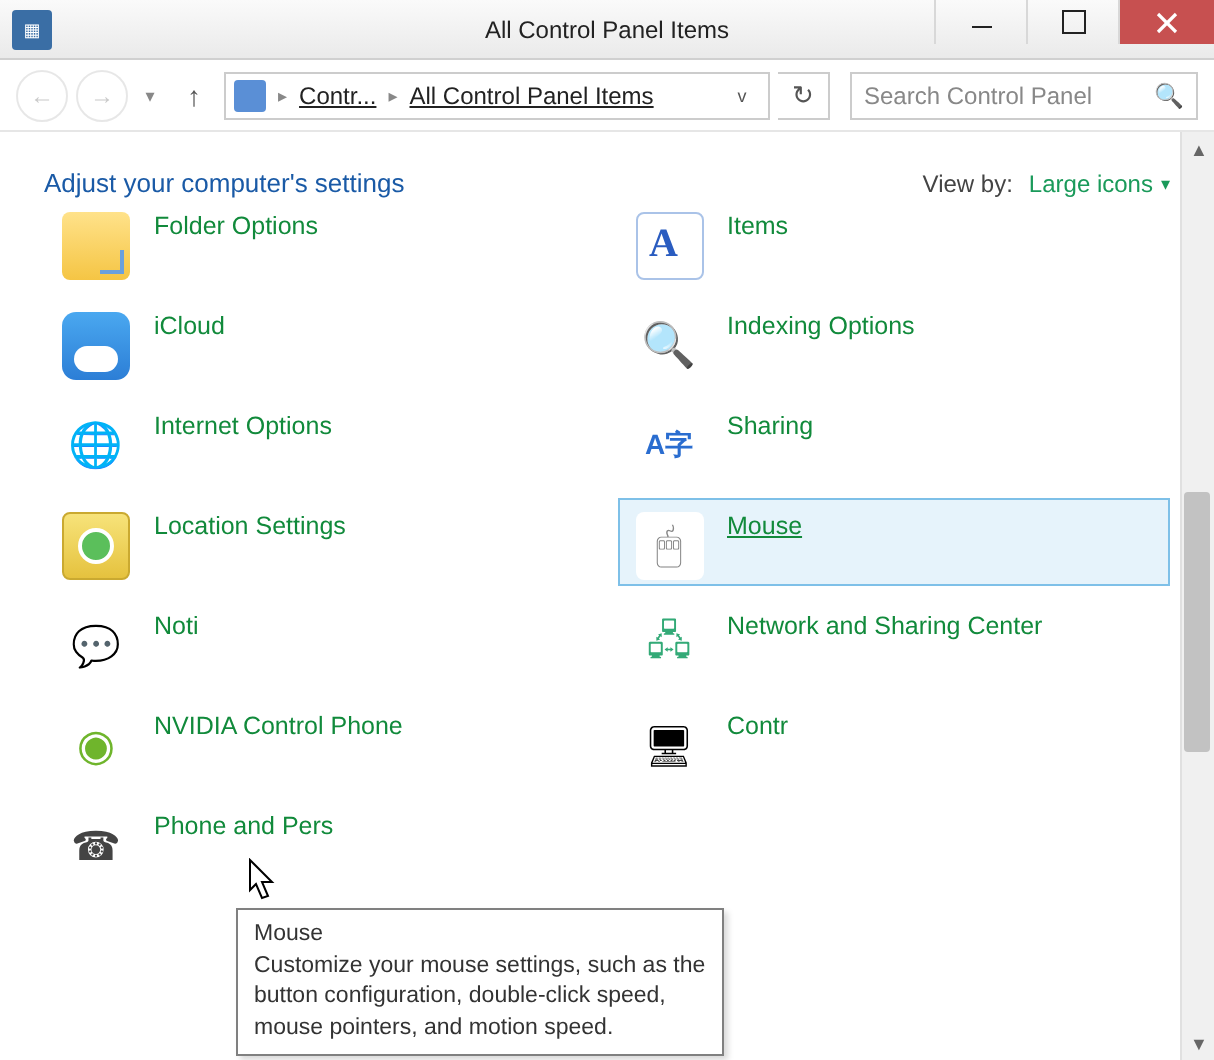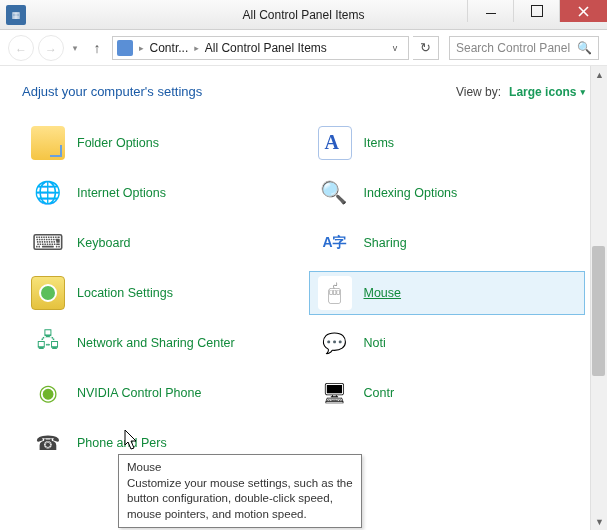--- a/index.html
+++ b/index.html
@@ -18,36 +18,36 @@
 
   
   .navbar { height: 36px; display:flex; align-items:center; padding: 4px 8px; gap:4px; border-bottom:1px solid #e6e6e6;}
   .nav-arrow { width:26px; height:26px; border:1px solid #ccc; border-radius:50%; display:flex; align-items:center; justify-content:center; color:#888; font-size:12px;}
   .nav-arrow.disabled{opacity:.45;}
   .nav-recent{width:14px;display:flex;align-items:center;justify-content:center;color:#888;font-size:9px;}
   .nav-up{width:22px;height:22px;display:flex;align-items:center;justify-content:center;color:#555;font-size:14px;}
   .addr { flex:1; height:24px; border:1px solid #ccc; display:flex; align-items:center; padding:0 4px; font-size:12px; gap:4px; overflow:hidden;}
   .addr .crumb-icon{width:16px;height:16px;background:#5a8fd6;border-radius:2px;flex-shrink:0;}
   .addr .sep{color:#888;font-size:9px;padding:0 2px;}
-  .addr .crumb{color:#222;white-space:nowrap;}
+  .addr .crumb{color:#222;white-space:nowrap;text-decoration:underline;}
   .addr .dd{margin-left:auto;width:18px;display:flex;align-items:center;justify-content:center;color:#555;font-size:9px;}
   .refresh{width:26px;height:24px;border:1px solid #ccc;border-left:none;display:flex;align-items:center;justify-content:center;color:#555;font-size:13px;}
-  .searchbox{width:150px;height:24px;border:1px solid #ccc;margin-left:6px;display:flex;align-items:center;padding:0 6px;font-size:12px;color:#888;}
+  .searchbox{width:174px;height:24px;border:1px solid #ccc;margin-left:6px;display:flex;align-items:center;padding:0 6px;font-size:12px;color:#888;}
   .searchbox .mag{margin-left:auto;color:#777;font-size:12px;}
 
   
   .content { padding: 18px 22px 0 22px; position:relative; height:calc(530px - 30px - 36px); overflow:hidden;}
-  .header-row { display:flex; align-items:center; margin-bottom:22px;}
+  .header-row { display:flex; align-items:center; }
   .heading { color:#1a5aa6; font-size:13px; }
   .viewby { margin-left:auto; font-size:12px; color:#444; display:flex; align-items:center; gap:8px;}
-  .viewby a{ color:#1a9a5a; text-decoration:none; display:flex;align-items:center;gap:4px;font-weight:bold;}
+  .viewby a{ color:#1a9a5a; text-decoration:none; display:flex;align-items:center;gap:4px;}
   .viewby a::after{content:"▾"; font-size:9px; color:#1a9a5a;}
 
   .grid { display:grid; grid-template-columns: 1fr 1fr; column-gap:10px; row-gap:6px;}
-  .item { display:flex; align-items:center; gap:12px; padding:6px 8px; height:44px; border:1px solid transparent; position:relative;}
+  .item { display:flex; align-items:flex-start; gap:12px; padding:6px 8px; height:44px; border:1px solid transparent; position:relative;}
   .item.hover { background:#e6f3fb; border:1px solid #7ec0e8;}
   .item.hover .label{ text-decoration:underline;}
   .item .label { color:#118a3b; font-size:12.5px; line-height:1.2;}
   .icon { width:34px; height:34px; flex-shrink:0; display:flex; align-items:center; justify-content:center; border-radius:4px;}
 
   
   .i-folder{background:linear-gradient(#ffe28a,#f5c544);position:relative;}
   .i-folder::after{content:"";position:absolute;right:3px;bottom:3px;width:10px;height:10px;border:2px solid #6aa0dd;border-top:none;border-left:none;}
   .i-fonts{background:#fff;border:1px solid #aac3e8;position:relative;}
   .i-fonts::after{content:"A";position:absolute;left:6px;top:4px;color:#2a5cc0;font-weight:bold;font-size:20px;font-family:serif;}
@@ -144,50 +144,50 @@
   <div class="grid" id="grid">
       <div class="item">
         <div class="icon i-folder"></div>
         <span class="label">Folder Options</span>
       </div>
       <div class="item">
         <div class="icon i-fonts"></div>
         <span class="label">Items</span>
       </div>
       <div class="item">
+        <div class="icon i-icloud"></div>
+        <span class="label">iCloud</span>
+      </div>
+      <div class="item">
+        <div class="icon i-indexing"></div>
+        <span class="label">Indexing Options</span>
+      </div>
+      <div class="item">
         <div class="icon i-internet"></div>
         <span class="label">Internet Options</span>
-      </div>
-      <div class="item">
-        <div class="icon i-indexing"></div>
-        <span class="label">Indexing Options</span>
-      </div>
-      <div class="item">
-        <div class="icon i-keyboard"></div>
-        <span class="label">Keyboard</span>
       </div>
       <div class="item">
         <div class="icon i-language"></div>
         <span class="label">Sharing</span>
       </div>
       <div class="item">
         <div class="icon i-location"></div>
         <span class="label">Location Settings</span>
       </div>
       <div class="item hover">
         <div class="icon i-mouse"></div>
         <span class="label">Mouse</span>
       </div>
       <div class="item">
+        <div class="icon i-noti"></div>
+        <span class="label">Noti</span>
+      </div>
+      <div class="item">
         <div class="icon i-network"></div>
         <span class="label">Network and Sharing Center</span>
-      </div>
-      <div class="item">
-        <div class="icon i-noti"></div>
-        <span class="label">Noti</span>
       </div>
       <div class="item">
         <div class="icon i-nvidia"></div>
         <span class="label">NVIDIA Control Phone</span>
       </div>
       <div class="item">
         <div class="icon i-perso"></div>
         <span class="label">Contr</span>
       </div>
       <div class="item">

